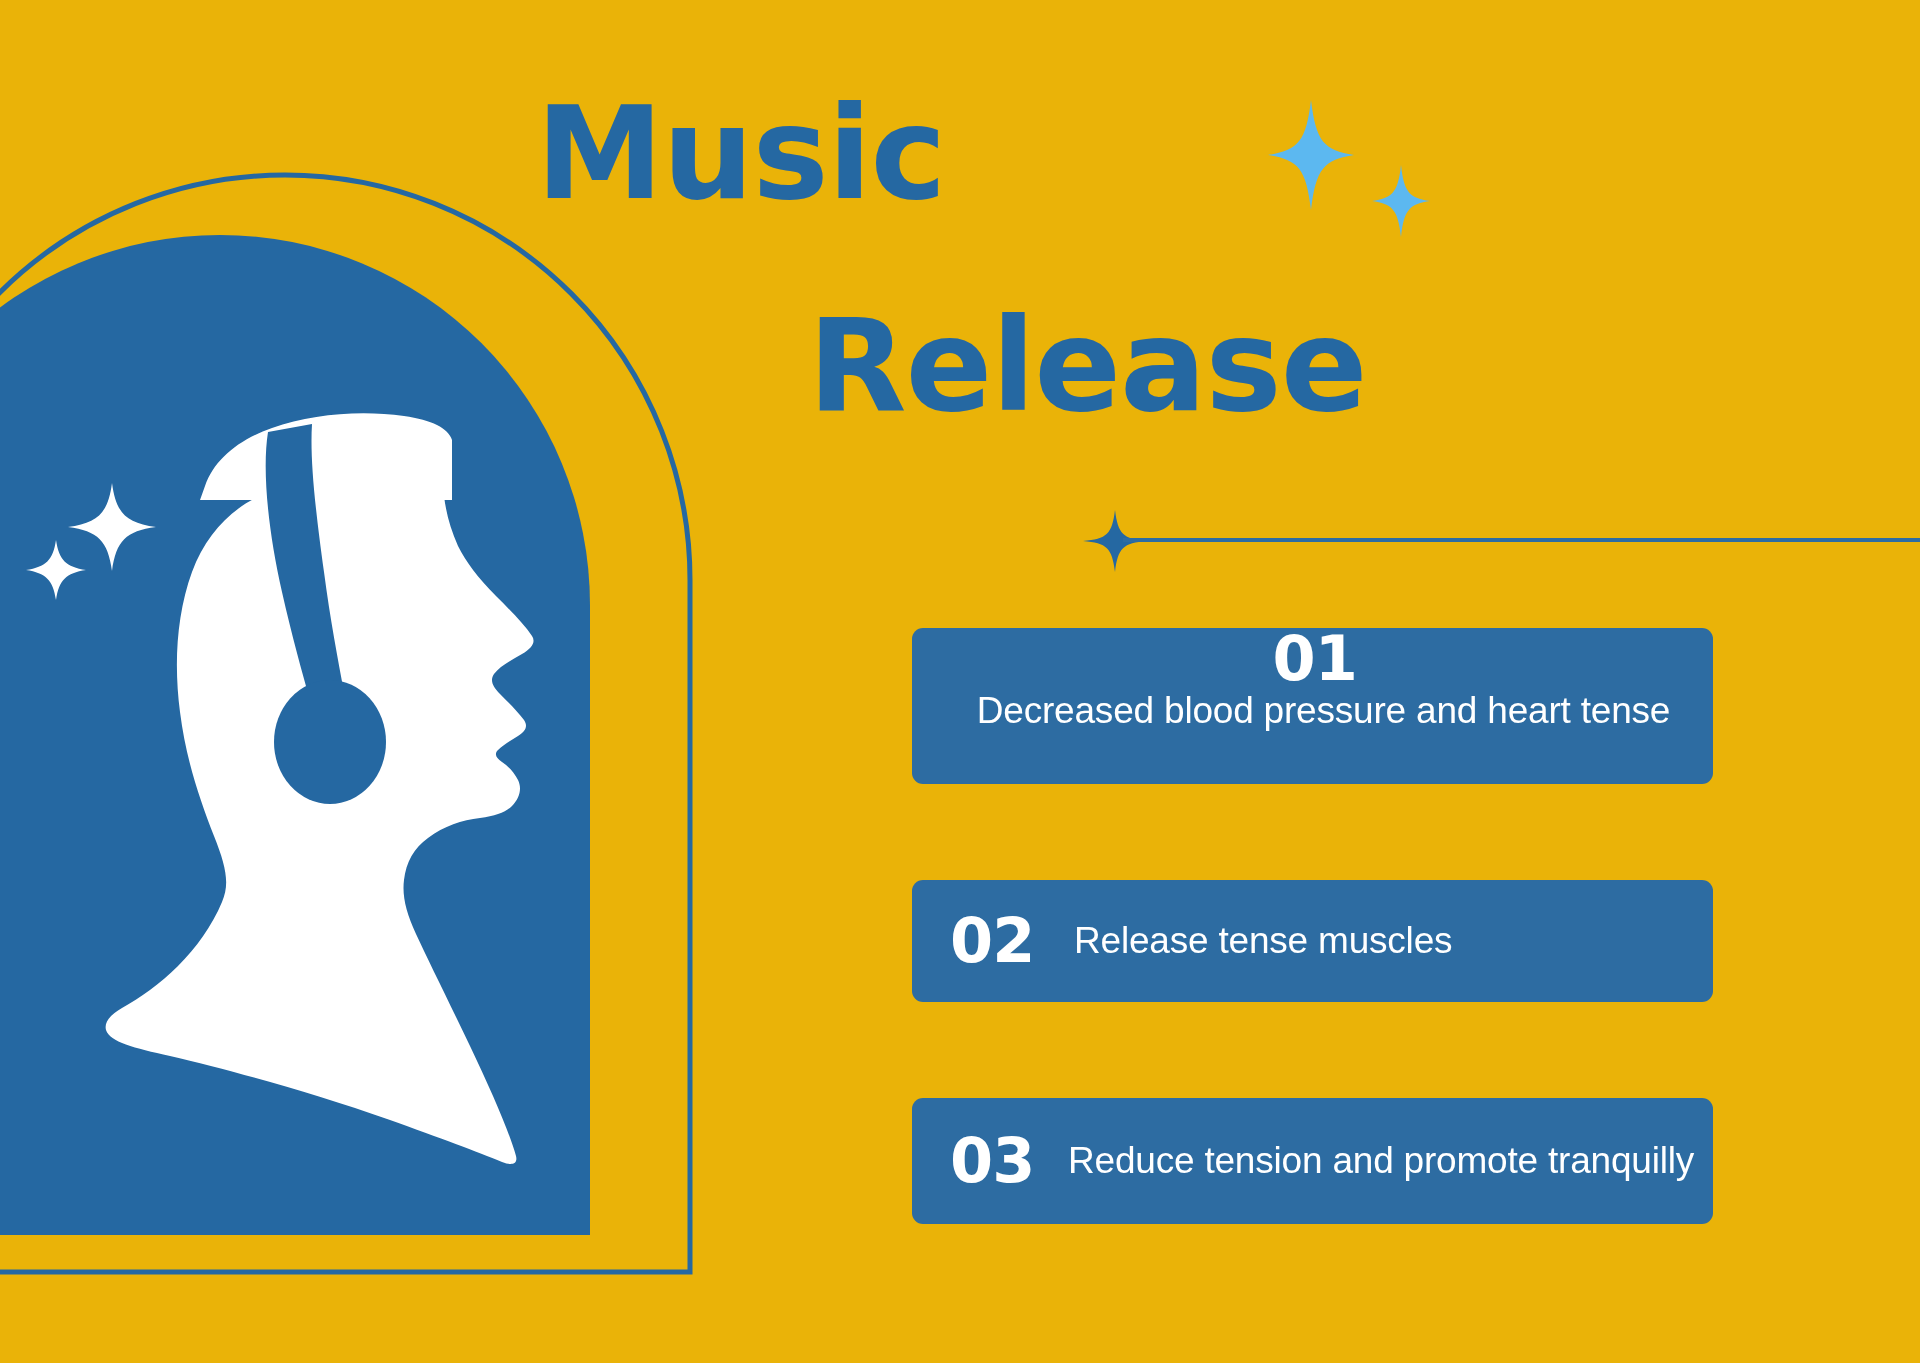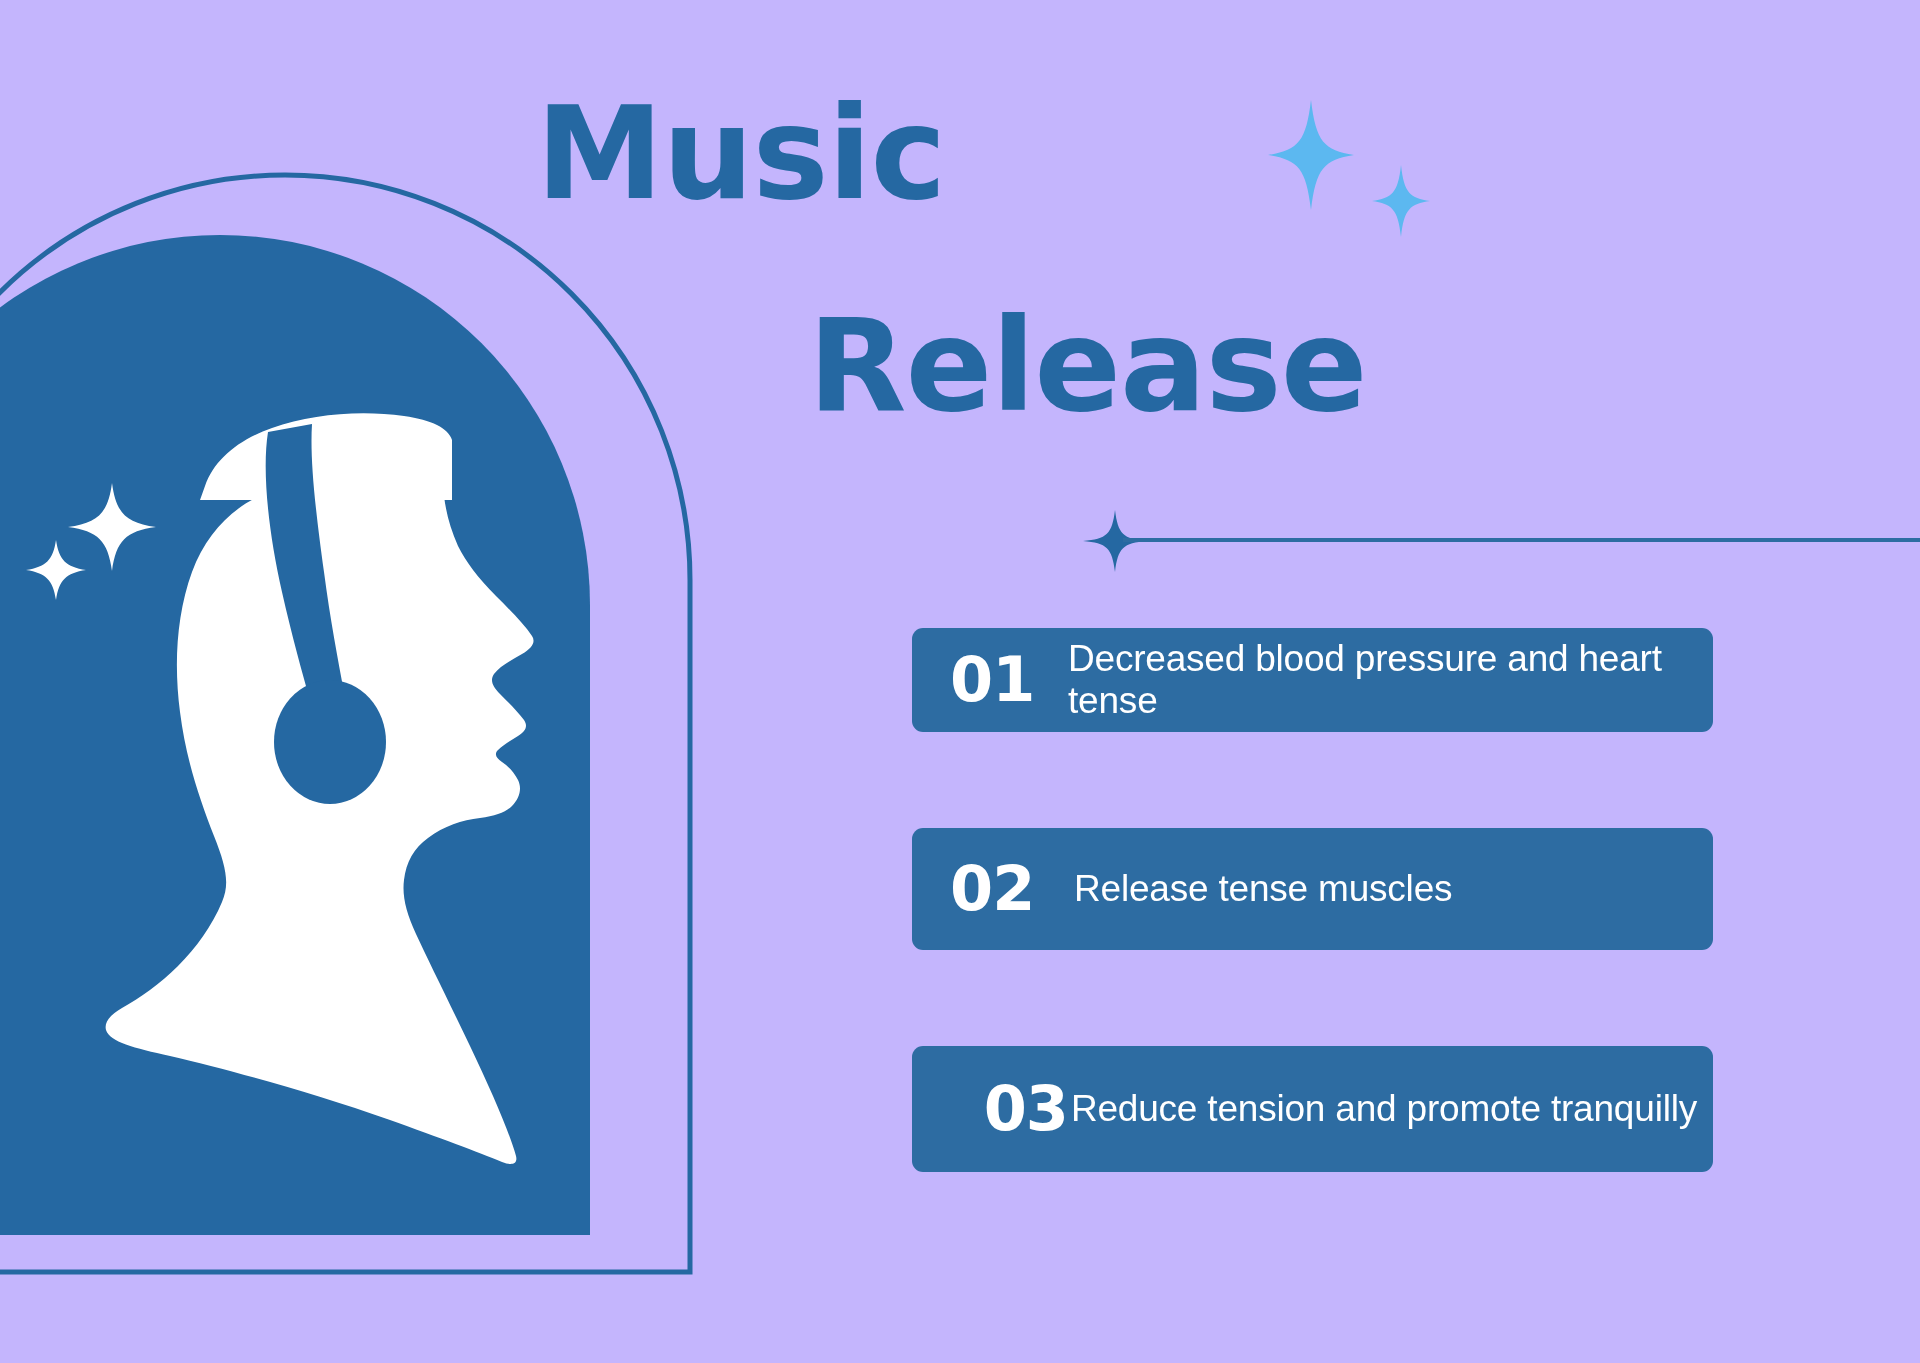--- a/index.html
+++ b/index.html
@@ -8,21 +8,21 @@
   body {
     background:#ffffff;
     font-family:"Liberation Sans", sans-serif;
     overflow:hidden;
     position:relative;
   }
   #canvas {
     position:relative;
     width:1920px;
     height:1363px;
-    background:#c4b5fd;
+    background:#eab308;
     overflow:hidden;
   }
 
   
   #illustration {
     position:absolute;
     left:0; top:0;
     width:760px;
     height:1320px;
   }
@@ -79,22 +79,22 @@
     width:801px;
   }
   .card {
     background:#2D6CA2;
     border-radius:11px;
     display:flex;
     align-items:center;
     padding:0 0 0 38px;
     margin-bottom:96px;
   }
-  .card:last-child { margin-bottom:0;text-align:right; }
-  .card-1 { height:104px; }
+  .card:last-child { margin-bottom:0; }
+  .card-1 { height:156px;flex-direction:column; }
   .card-2 { height:122px;gap:6px; }
   .card-3 { height:126px; }
   .card-number {
     color:#ffffff;
     font-family:"DejaVu Sans", sans-serif;
     font-weight:700;
     font-size:62px;
     line-height:1;
     letter-spacing:-1px;
     flex:0 0 auto;

